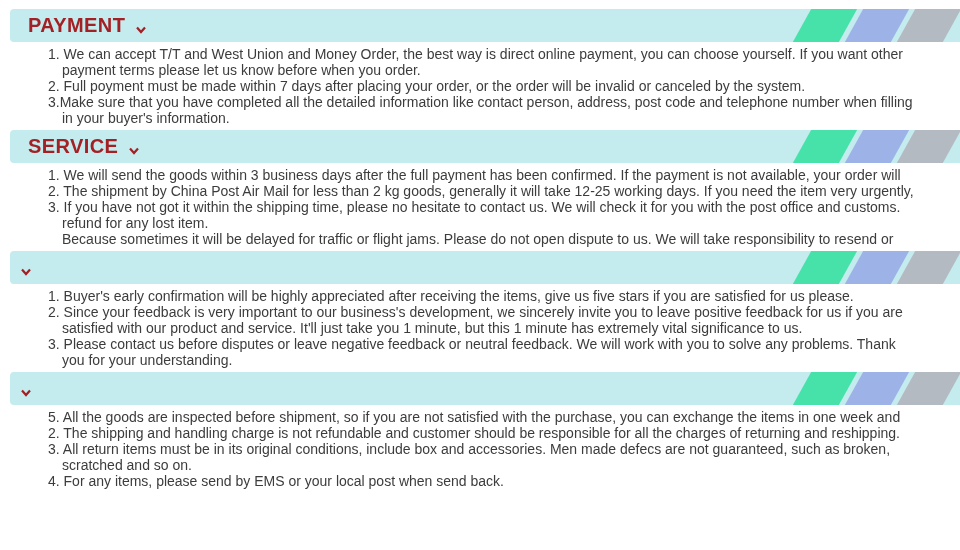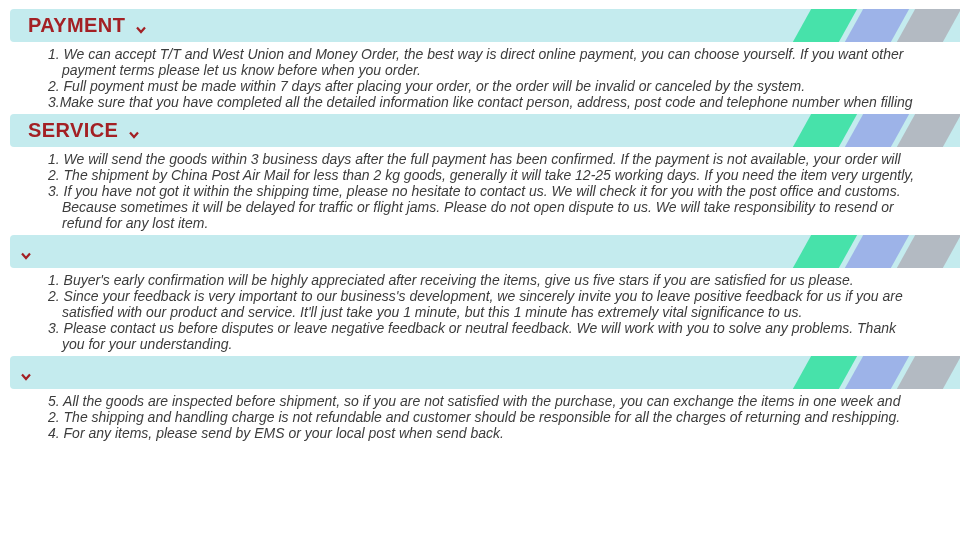--- a/index.html
+++ b/index.html
@@ -63,21 +63,20 @@
   .stripe.s3{left:124px;}
   .section-body{
     margin-bottom:4px;
     color:var(--body-color);
     font-size:14px;
     line-height:16px;
   }
   .line{
     padding-left:62px;
     white-space:nowrap;
-    font-style:italic;
   }
   .line.first{padding-left:48px;}
 </style>
 </head>
 <body>
 
 <div class="page">
   <section class="policy-section">
     <header class="bar">
       <h2 class="bar-title">PAYMENT</h2>
@@ -93,20 +92,21 @@
     <div class="section-body">
         <div class="item">
           <div class="line first">1. We can accept T/T and West Union and Money Order, the best way is direct online payment, you can choose yourself. If you want other</div>
           <div class="line">payment terms please let us know before when you order.</div>
         </div>
         <div class="item">
           <div class="line first">2. Full poyment must be made within 7 days after placing your order, or the order will be invalid or canceled by the system.</div>
         </div>
         <div class="item">
           <div class="line first">3.Make sure that you have completed all the detailed information like contact person, address, post code and telephone number when filling</div>
+          <div class="line">in your buyer's information.</div>
         </div>
       </div>
   </section>
 
   <section class="policy-section">
     <header class="bar">
       <h2 class="bar-title">SERVICE</h2>
       <svg class="caret" width="10" height="8" viewBox="0 0 10 8">
         <polyline points="1,1.5 5,6 9,1.5"></polyline>
       </svg>
@@ -118,22 +118,22 @@
     </header>
     <div class="section-body">
         <div class="item">
           <div class="line first">1. We will send the goods within 3 business days after the full payment has been confirmed. If the payment is not available, your order will</div>
         </div>
         <div class="item">
           <div class="line first">2. The shipment by China Post Air Mail for less than 2 kg goods, generally it will take 12-25 working days. If you need the item very urgently,</div>
         </div>
         <div class="item">
           <div class="line first">3. If you have not got it within the shipping time, please no hesitate to contact us. We will check it for you with the post office and customs.</div>
+          <div class="line">refund for any lost item.</div>
           <div class="line">Because sometimes it will be delayed for traffic or flight jams. Please do not open dispute to us. We will take responsibility to resend or</div>
-          <div class="line">refund for any lost item.</div>
         </div>
       </div>
   </section>
 
   <section class="policy-section">
     <header class="bar">
       <svg class="caret" width="10" height="8" viewBox="0 0 10 8">
         <polyline points="1,1.5 5,6 9,1.5"></polyline>
       </svg>
       <div class="stripes">
@@ -169,17 +169,21 @@
       </div>
     </header>
     <div class="section-body">
         <div class="item">
           <div class="line first">5. All the goods are inspected before shipment, so if you are not satisfied with the purchase, you can exchange the items in one week and</div>
         </div>
         <div class="item">
           <div class="line first">2. The shipping and handling charge is not refundable and customer should be responsible for all the charges of returning and reshipping.</div>
         </div>
         <div class="item">
+          <div class="line first">3. All return items must be in its original conditions, include box and accessories. Men made defecs are not guaranteed, such as broken,</div>
+          <div class="line">scratched and so on.</div>
+        </div>
+        <div class="item">
           <div class="line first">4. For any items, please send by EMS or your local post when send back.</div>
         </div>
       </div>
   </section>
 </div>
 
 </body></html>

